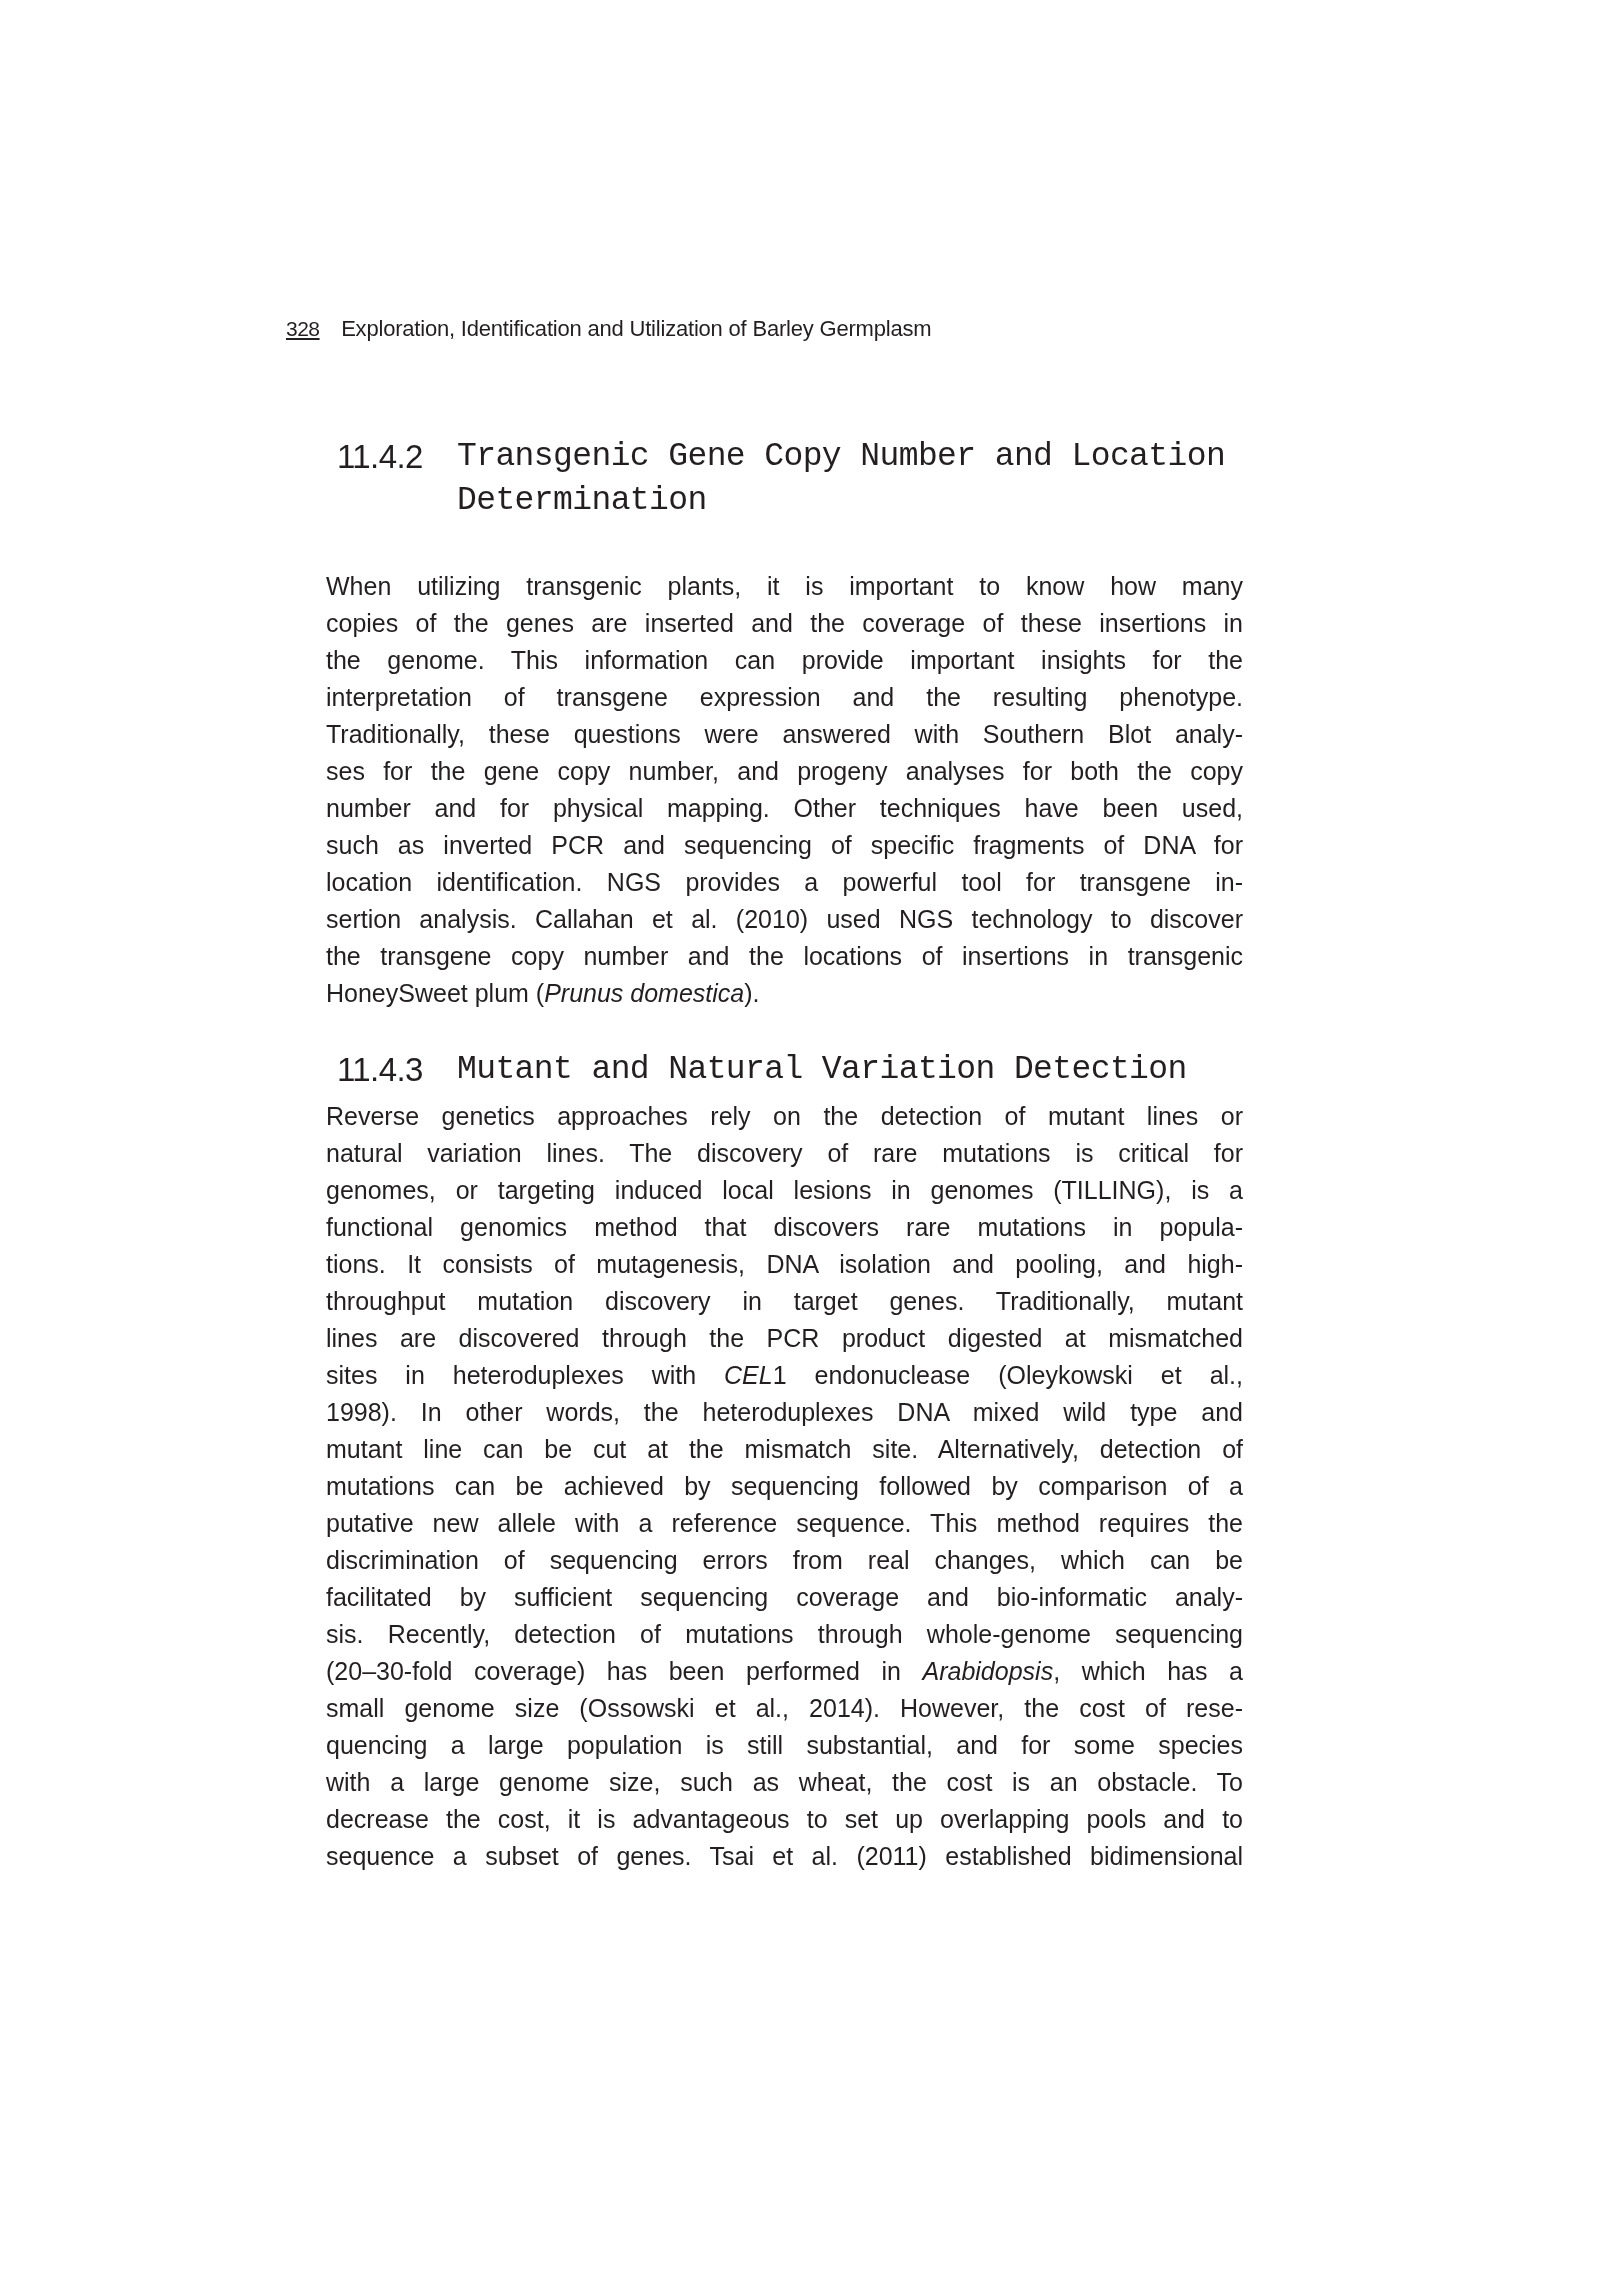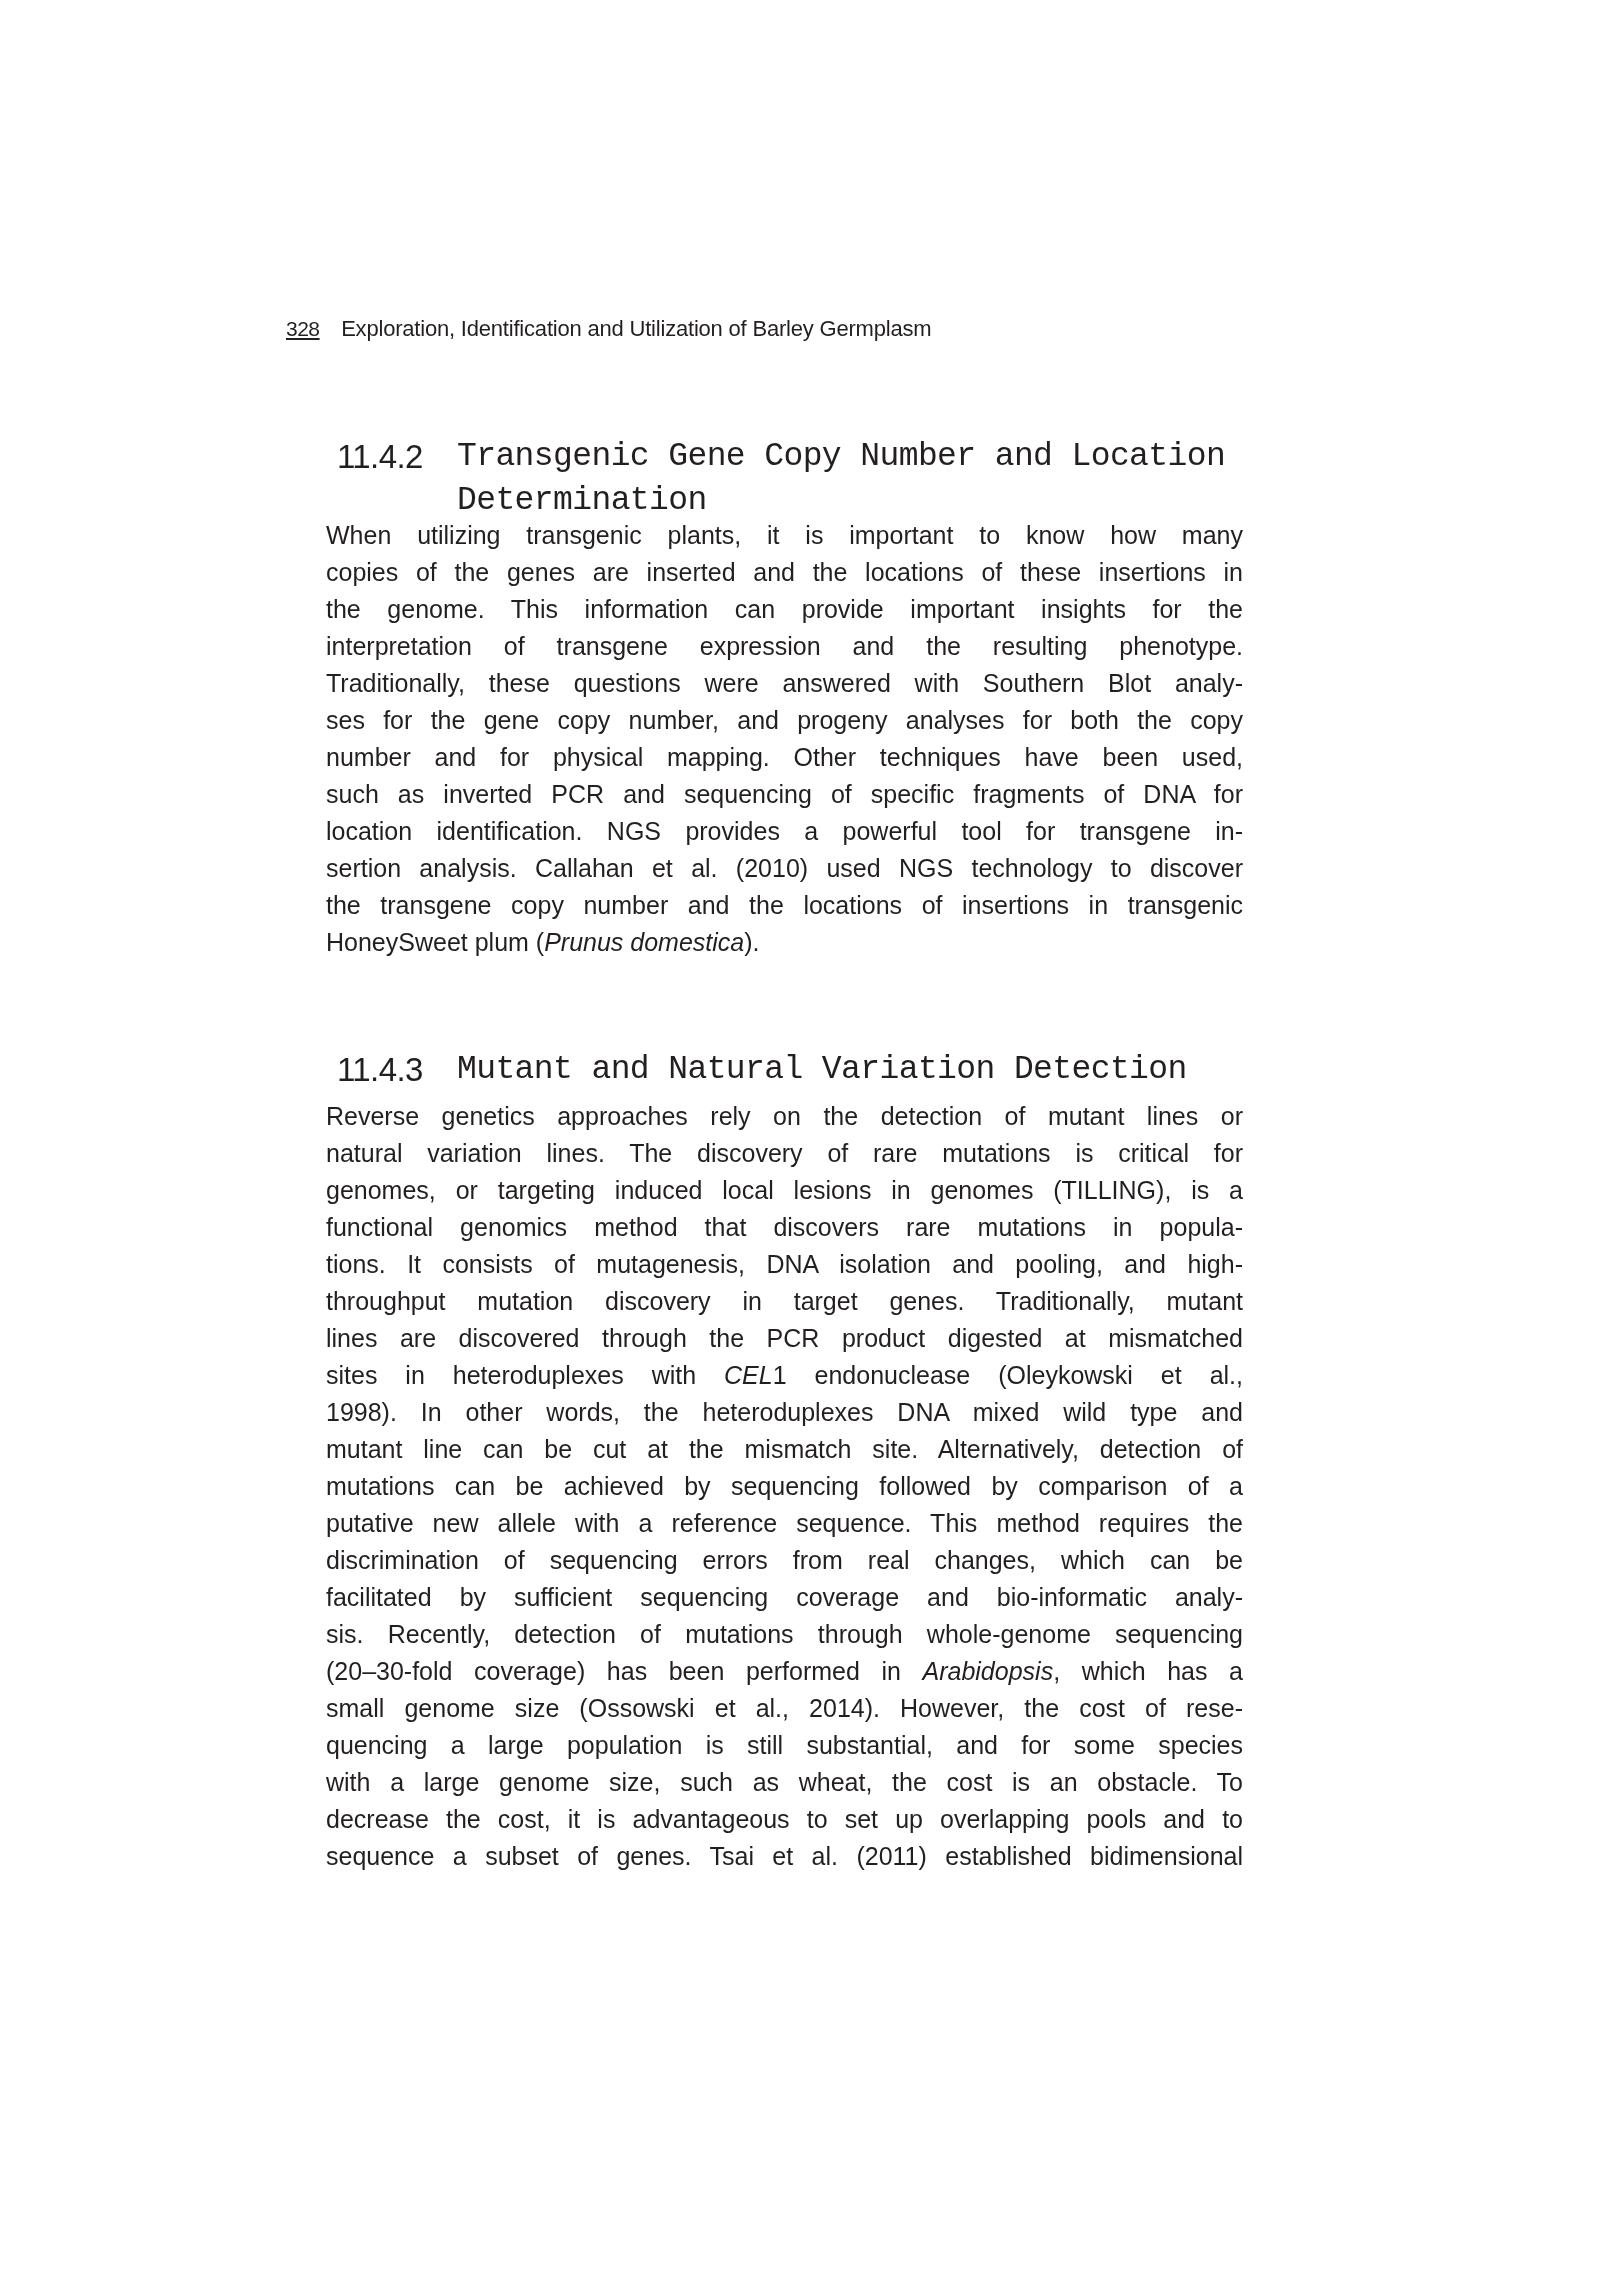--- a/index.html
+++ b/index.html
@@ -68,21 +68,21 @@
     .line {
       display: block;
       white-space: nowrap;
       text-align: justify;
       text-align-last: justify;
       height: 37px;
     }
     .line.last {
       text-align-last: left;
     }
-    #p-1142 { top: 517px; }
+    #p-1142 { top: 568px; }
     #p-1143 { top: 1098px; }
     .it {
       font-style: italic;
     }
   </style>
 </head>
 <body>
 
 <header class="running-head">
   <span class="page-number">328</span>
@@ -92,21 +92,21 @@
 <h2 class="section-heading" id="h-1142">
   <span class="section-number">11.4.2</span>
   <span class="section-title-lines">
     <span class="section-title-line">Transgenic Gene Copy Number and Location</span>
     <span class="section-title-line">Determination</span>
   </span>
 </h2>
 
 <p class="body-text" id="p-1142">
   <span class="line">When utilizing transgenic plants, it is important to know how many</span>
-  <span class="line">copies of the genes are inserted and the locations of these insertions in</span>
+  <span class="line">copies of the genes are inserted and the coverage of these insertions in</span>
   <span class="line">the genome. This information can provide important insights for the</span>
   <span class="line">interpretation of transgene expression and the resulting phenotype.</span>
   <span class="line">Traditionally, these questions were answered with Southern Blot analy-</span>
   <span class="line">ses for the gene copy number, and progeny analyses for both the copy</span>
   <span class="line">number and for physical mapping. Other techniques have been used,</span>
   <span class="line">such as inverted PCR and sequencing of specific fragments of DNA for</span>
   <span class="line">location identification. NGS provides a powerful tool for transgene in-</span>
   <span class="line">sertion analysis. Callahan et al. (2010) used NGS technology to discover</span>
   <span class="line">the transgene copy number and the locations of insertions in transgenic</span>
   <span class="line last"><span>HoneySweet plum (</span><span class="it">Prunus domestica</span><span>).</span></span>

